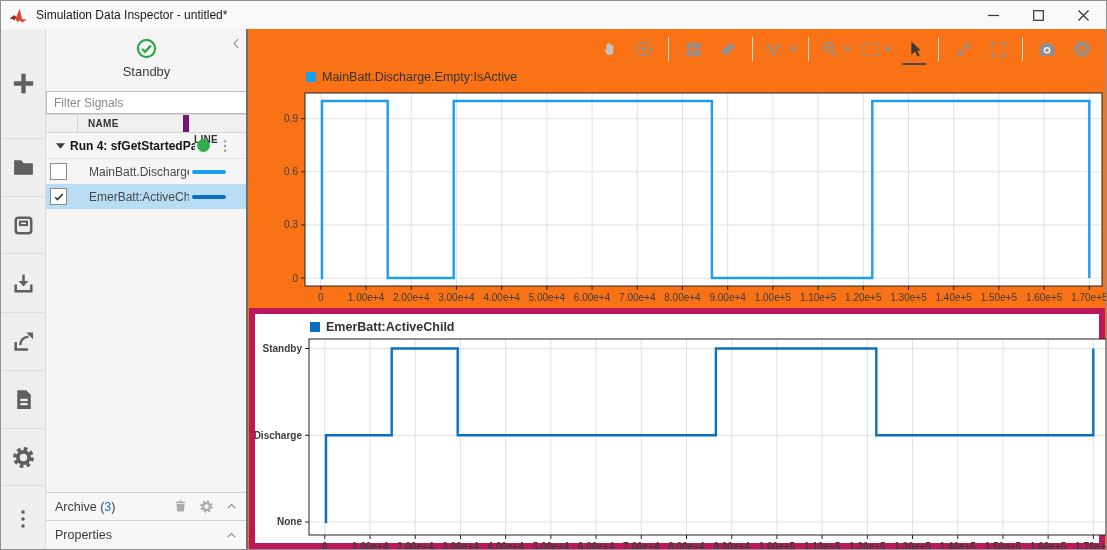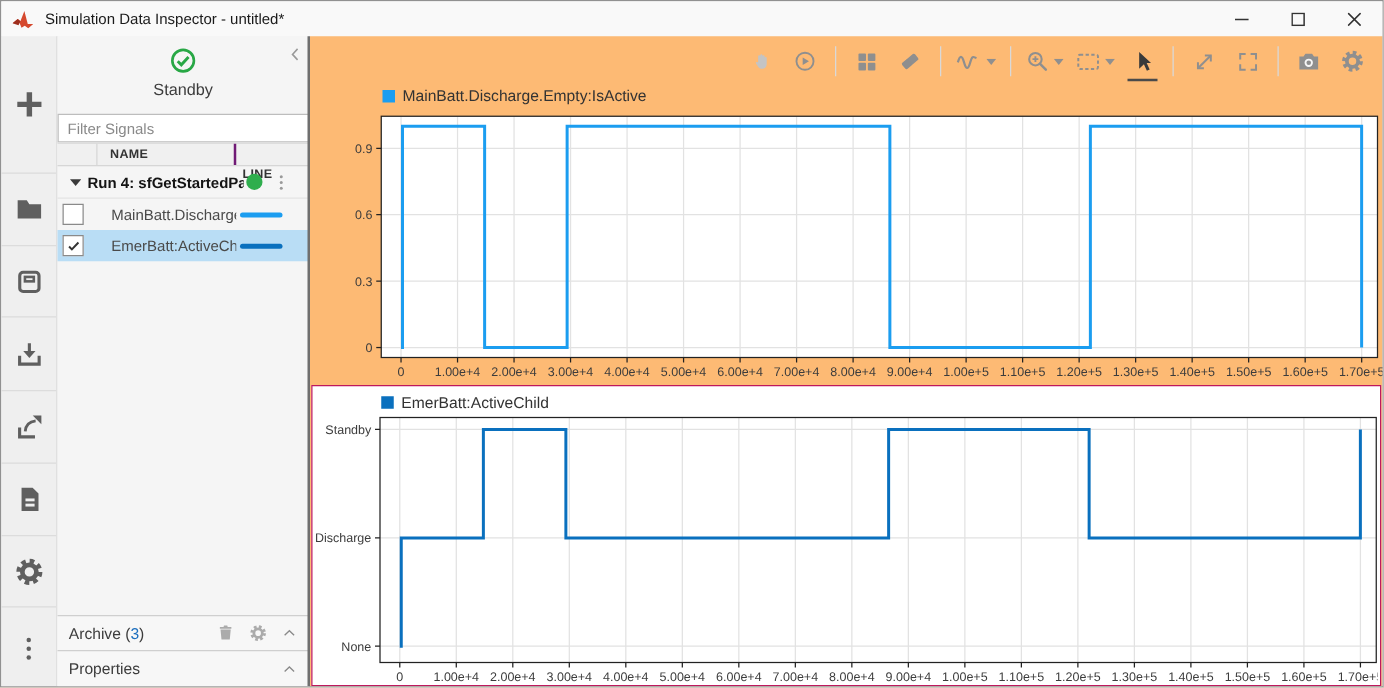--- a/index.html
+++ b/index.html
@@ -19,52 +19,52 @@
   .tabs{position:absolute;left:0;top:0;width:100%;height:61px;display:flex;justify-content:center;gap:14px;}
   .tab{width:82px;display:flex;flex-direction:column;align-items:center;justify-content:flex-start;padding-top:8px;box-sizing:border-box;position:relative;}
   .tab .lbl{margin-top:4px;font-size:13px;color:#3c3c3c;}
   .tab.active .lbl{font-weight:bold;color:#222;}
   .tab.active .tab-underline{position:absolute;left:2px;right:2px;bottom:0;height:3px;background:#5c5c5c;}
   .collapse-btn{position:absolute;right:3px;top:7px;color:#9a9a9a;}
   .filter{position:absolute;left:0;top:62px;width:199px;height:21px;border:1px solid #bdbdbd;background:#fff;font-size:12px;color:#444;padding:0 7px;font-family:inherit;box-sizing:content-box;}
   .filter::placeholder{color:#8a8a8a;}
   .thead{position:absolute;left:0;top:85px;width:100%;height:19px;background:#f0f0f0;border-top:1px solid #d6d6d6;border-bottom:1px solid #d6d6d6;box-sizing:border-box;display:flex;font-size:10px;font-weight:bold;color:#333;}
   .thead .c1{width:32px;border-right:1px solid #d6d6d6;box-sizing:border-box;}
-  .thead .c2{width:111px;border-right:2px solid #701a75;box-sizing:border-box;padding:3px 0 0 10px;letter-spacing:.3px;}
+  .thead .c2{width:111px;border-right:6px solid #701a75;box-sizing:border-box;padding:3px 0 0 10px;letter-spacing:.3px;}
   .thead .c3{flex:1;padding:19px 0 0 5px;letter-spacing:.3px;}
   .run-row{position:absolute;left:0;top:104px;width:100%;height:26px;border-bottom:1px solid #e3e3e3;box-sizing:border-box;display:flex;align-items:center;}
   .run-row .tri{margin-left:10px;color:#3a3a3a;}
   .run-row .rlbl{margin-left:5px;font-size:12px;font-weight:bold;color:#141414;white-space:nowrap;overflow:hidden;width:125px;}
   .run-dot{width:13px;height:13px;border-radius:50%;margin-left:2px;flex:0 0 auto;}
   .kebab{margin-left:7px;color:#9a9a9a;}
   .sig-row{position:absolute;left:0;width:100%;height:25px;display:flex;align-items:center;box-sizing:border-box;}
   .sig-row .cb{width:15px;height:15px;background:#fff;border:1px solid #8a8a8a;margin-left:4px;flex:0 0 auto;display:flex;align-items:center;justify-content:center;color:#333;}
   .sig-row .cb svg{visibility:hidden;}
   .sig-row.checked .cb svg{visibility:visible;}
   .sig-row .slbl{margin-left:22px;font-size:12px;color:#4a4a4a;white-space:nowrap;overflow:hidden;width:100px;flex:0 0 auto;}
   .sig-row .swatch{width:34px;height:4px;border-radius:2px;margin-left:3px;flex:0 0 auto;}
   .bottom-row{position:absolute;left:0;width:100%;box-sizing:border-box;border-top:1px solid #cfcfcf;background:#f7f7f7;display:flex;align-items:center;font-size:12.5px;color:#3c3c3c;}
   .bottom-row .blbl{margin-left:9px;}
   .blue{color:#1d6fbe;}
   .bottom-row .spacer{flex:1;}
   .bottom-row .bicon{color:#ababab;margin-right:11px;}
   .bottom-row .chev{color:#8a8a8a;margin-right:9px;}
   
-  .plotarea{position:absolute;left:247px;top:28px;right:0;bottom:0;background:#fdba74;}
+  .plotarea{position:absolute;left:247px;top:28px;right:0;bottom:0;background:#f97316;}
   .ptoolbar{position:absolute;top:4px;right:9px;height:32px;display:flex;align-items:center;gap:5px;}
   .tbtn{height:28px;min-width:26px;display:flex;align-items:center;justify-content:center;color:#8f8f8f;position:relative;padding:0 2px;}
   .tbtn.disabled{color:#c4c4c4;}
   .tbtn.active{color:#3a3a3a;}
   .tbtn.active::after{content:"";position:absolute;left:3px;right:3px;bottom:-2px;height:2px;background:#4a4a4a;}
   .tbtn .caret{margin-left:3px;color:#8f8f8f;}
   .tsep{width:1px;height:24px;background:#d9d9d9;margin:0 4px;}
   .chart-wrap{position:absolute;left:0;}
   .legend{position:absolute;display:flex;align-items:center;gap:6px;font-size:12.5px;color:#333;}
   .legend .sq{width:10px;height:10px;flex:0 0 auto;}
-  .subplot2{position:absolute;left:1px;top:279px;width:856px;height:241px;border:1px solid #be185d;background:#fff;box-sizing:border-box;}
+  .subplot2{position:absolute;left:1px;top:279px;width:856px;height:241px;border:6px solid #be185d;background:#fff;box-sizing:border-box;font-weight:bold;}
   svg text.tick{font-family:"Liberation Sans","DejaVu Sans",sans-serif;font-size:10px;fill:#3c3c3c;}
 </style>
 </head>
 <body>
 
 <svg width="0" height="0" style="position:absolute" aria-hidden="true">
   <defs>
     <symbol id="i-plus" viewBox="0 0 24 24">
         <path fill="currentColor" d="M10.2 4h3.6v6.2H20v3.6h-6.2V20h-3.6v-6.2H4v-3.6h6.2z"></path>
       </symbol>

